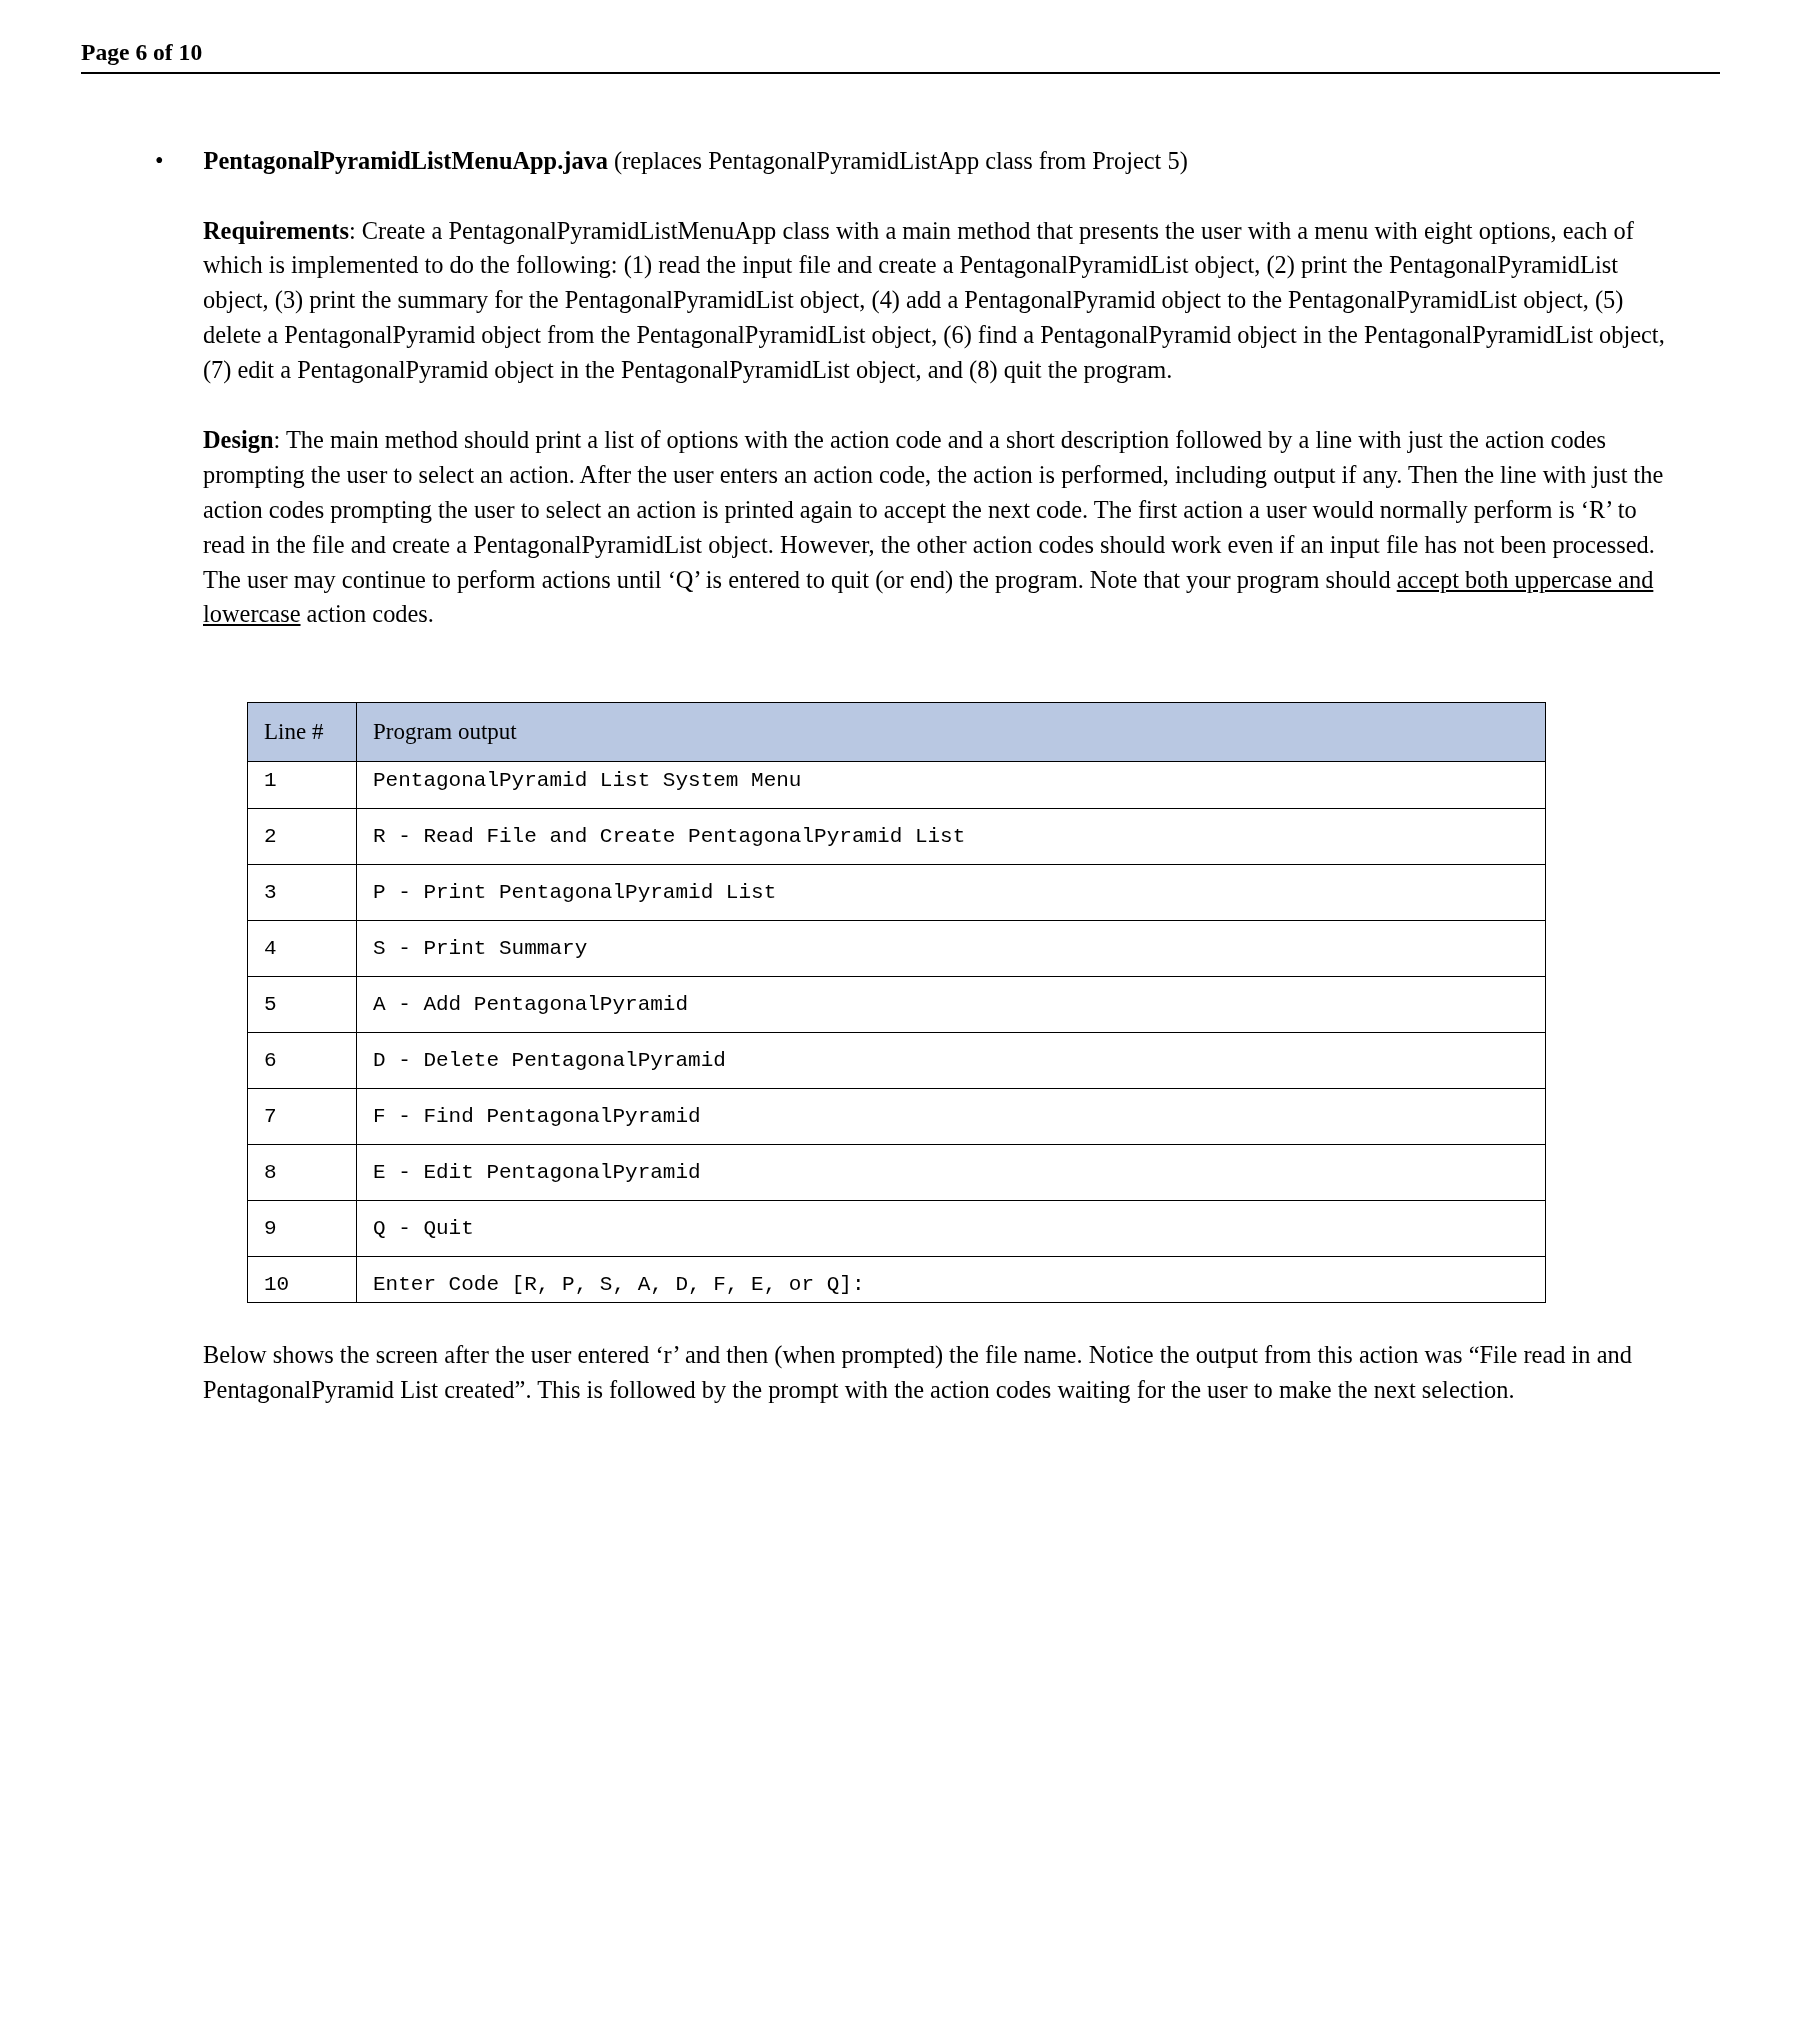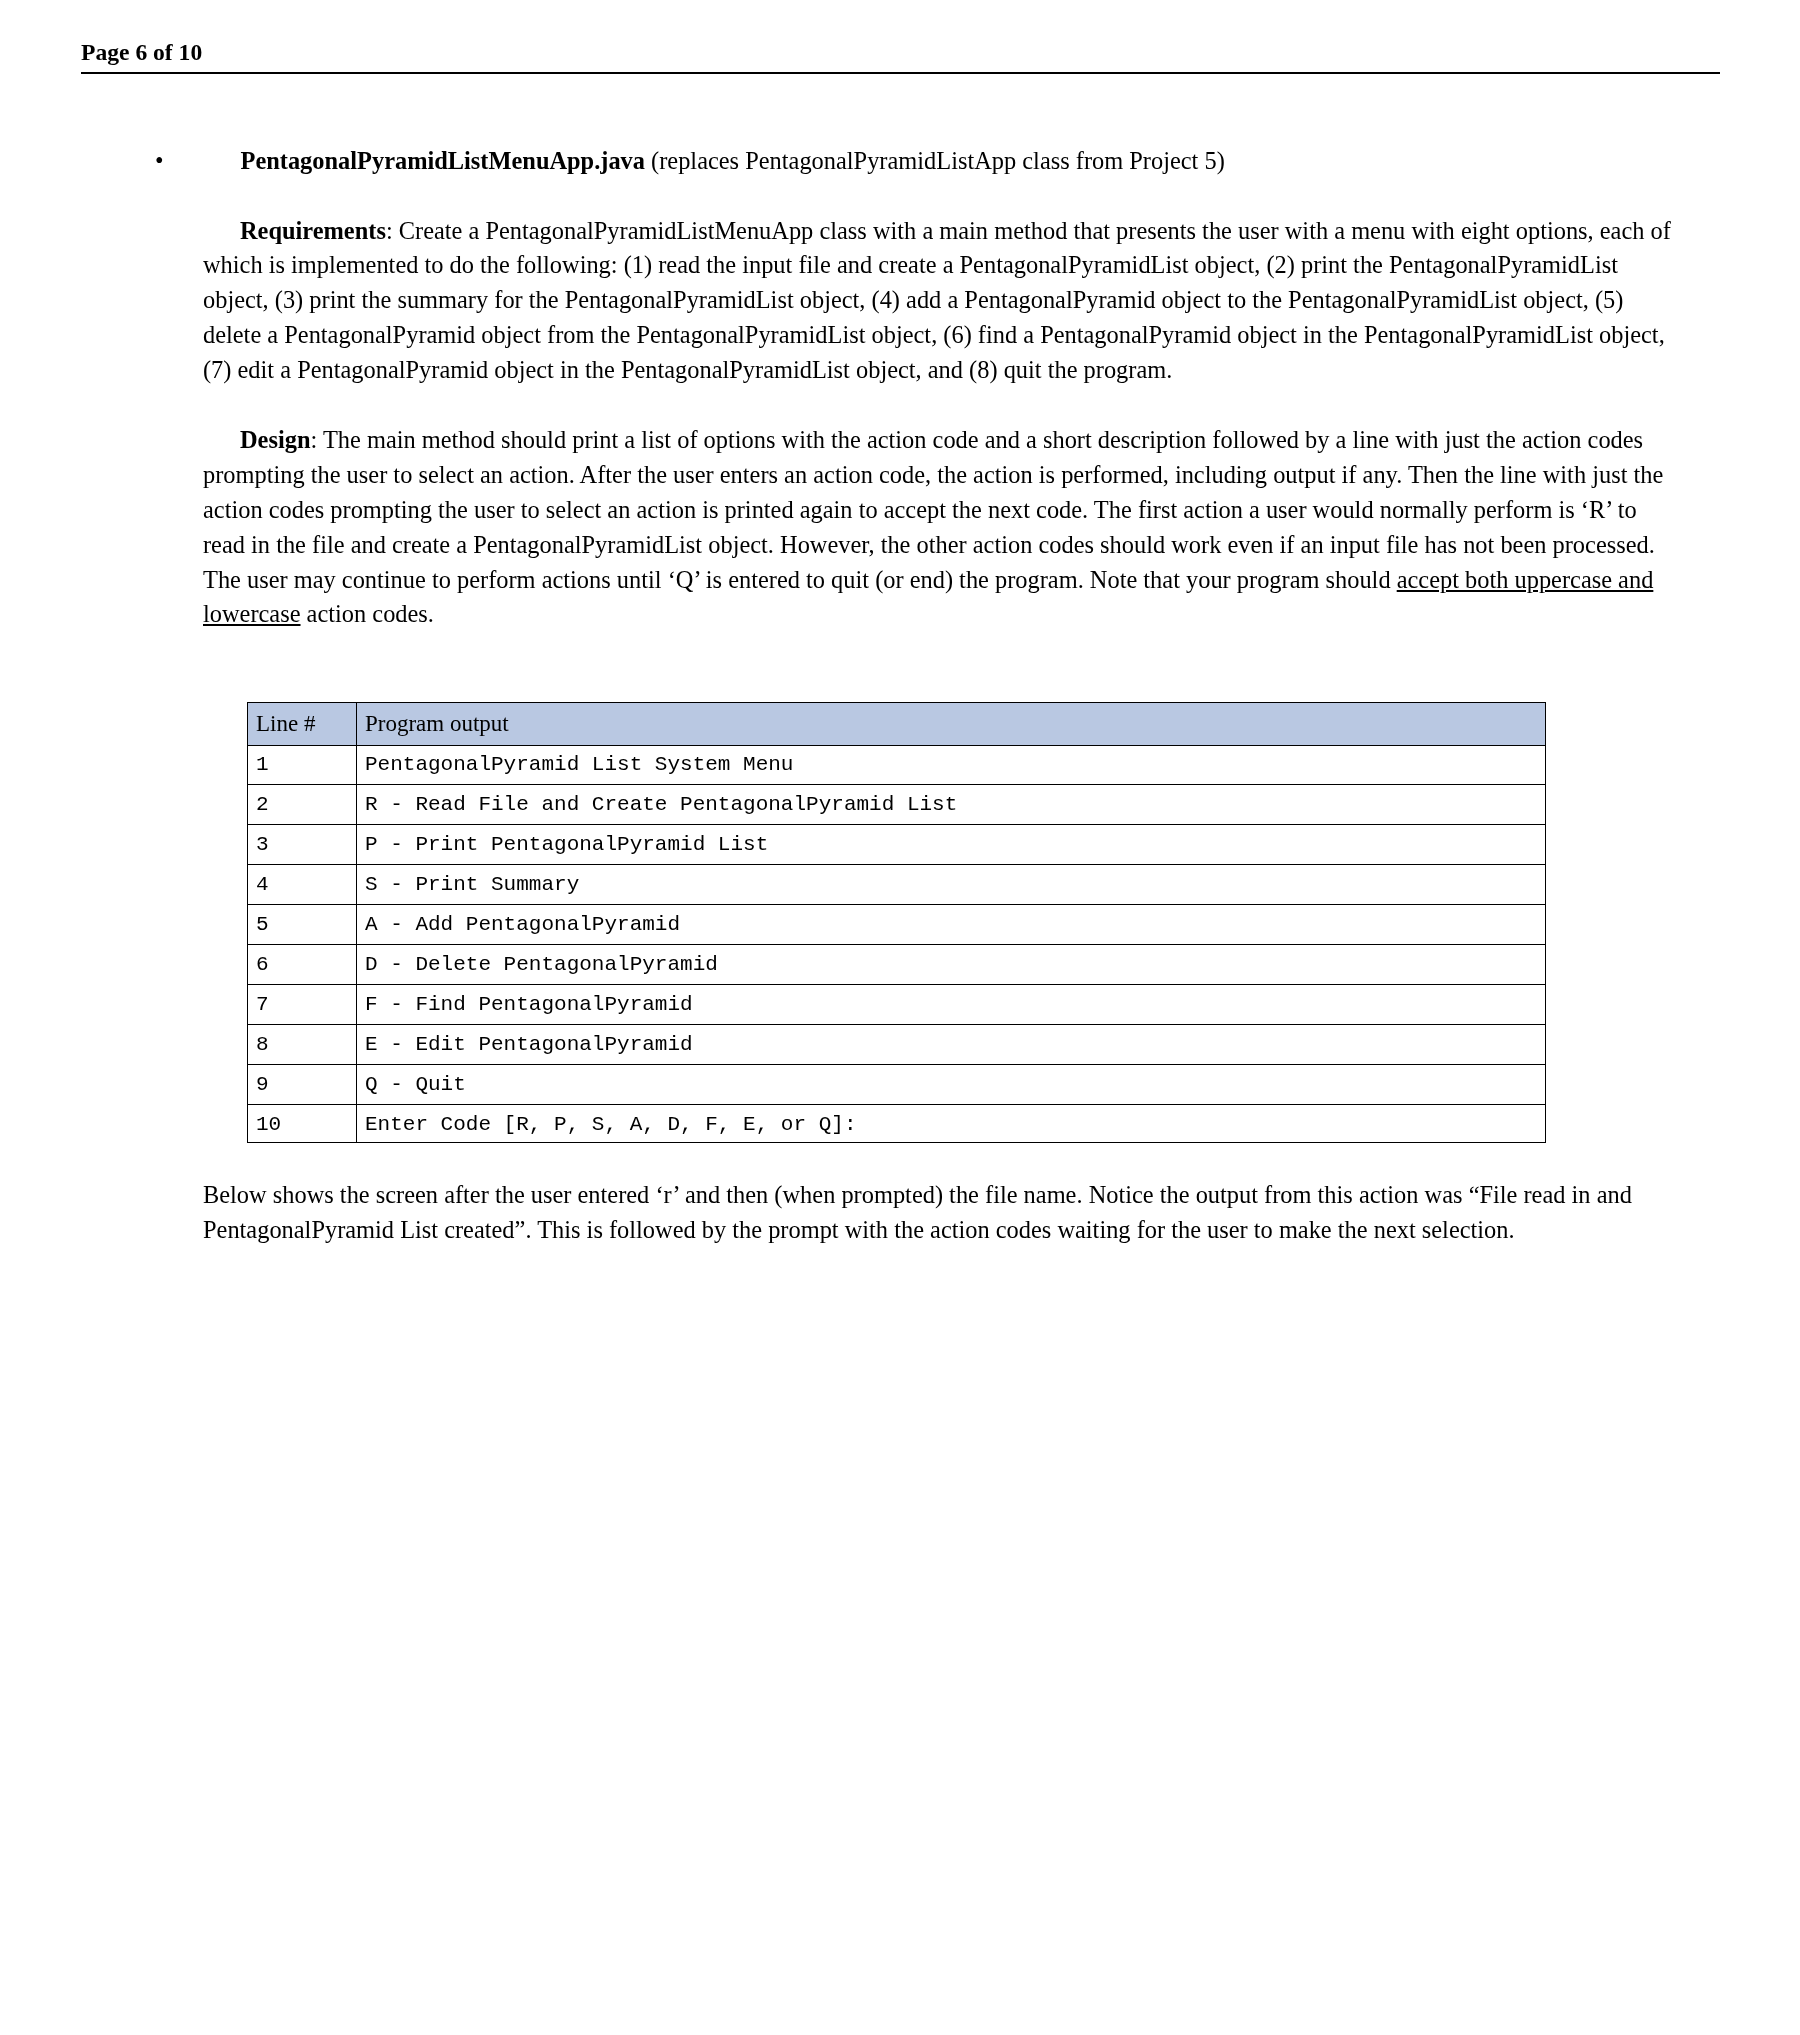--- a/index.html
+++ b/index.html
@@ -64,32 +64,32 @@
     font-size: 24.4px;
     line-height: 1.43;
     text-align: left;
     padding-left: 4.1px;
     box-sizing: border-box;
   }
   .bullet-body {
     flex: 1 1 auto;
     padding-left: 19.5px;
   }
-  .bold { font-weight: bold; margin-left: 37px; }
+  .bold { font-weight: bold; }
   .uline { text-decoration: underline; }
 
   table.output-table {
     border-collapse: collapse;
     margin: 0 0 0 44px;
     width: 1299px;
     table-layout: fixed;
   }
   table.output-table td, table.output-table th {
     border: 1.2px solid #000000;
-    padding: 8px;
+    padding: 16px;
     vertical-align: top;
   }
   .th-cell {
     background: #b9c8e2;
     font-family: "Liberation Serif", serif;
     font-size: 23px;
     font-weight: normal;
     text-align: left;
     padding: 4.9px 0 5.7px 9px;
   }

